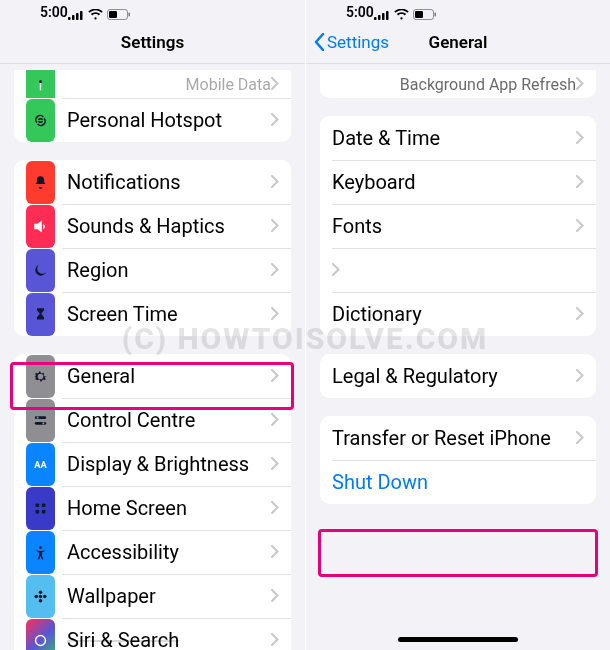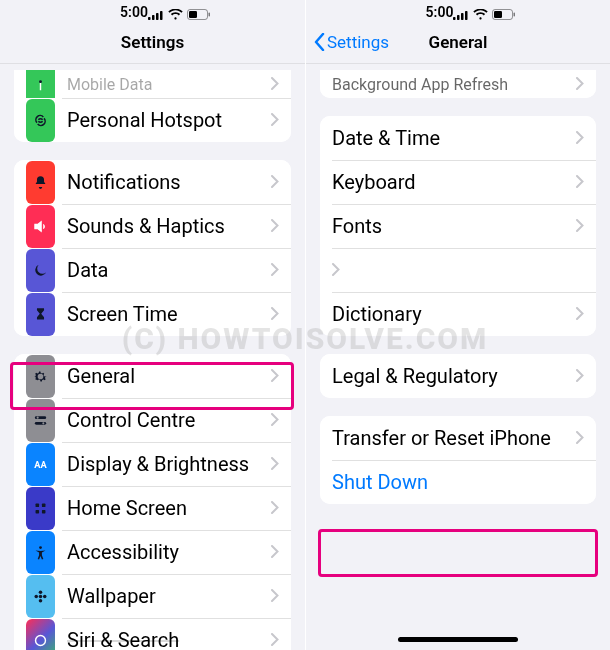--- a/index.html
+++ b/index.html
@@ -21,21 +21,21 @@
     height: 650px;
     background: #f2f2f7;
     position: relative;
     overflow: hidden;
   }
   .phone + .phone { border-left: 1px solid #fff; }
   .statusbar {
     height: 20px;
     background: #f2f2f7;
     display: flex;
-    justify-content: center;
+    justify-content: flex-start;
     align-items: flex-end;
     padding: 0 14px 0 40px;
     font-size: 14px;
     font-weight: 600;
     color: #000;
   }
   .status-right {
     display: flex;
     align-items: center;
     gap: 4px;
@@ -118,21 +118,21 @@
     color: #c7c7cc;
     flex: 0 0 auto;
   }
   .highlight {
     position: absolute;
     border: 3px solid #e6007e;
     border-radius: 4px;
     pointer-events: none;
     z-index: 50;
   }
-  .partial-top .row:first-child { height: 28px; min-height: 28px; }
+  .partial-top .row:first-child { height: 28px; min-height: 28px; text-align: right; }
   .partial-top .row:first-child .row-label { color: rgba(0,0,0,0.35); font-size: 16px; }
   .partial-top { margin-top: 0; border-top-left-radius: 0; border-top-right-radius:0; }
   .home-indicator {
     position: absolute;
     bottom: 8px;
     left: 50%;
     transform: translateX(-50%);
     width: 120px;
     height: 5px;
     background: #000;
@@ -234,21 +234,21 @@
           <span class="chev"><svg width="8" height="13" viewBox="0 0 8 13">
                 <path d="M1 1l5.5 5.5L1 12" stroke="currentColor" stroke-width="2" fill="none" stroke-linecap="round"></path>
               </svg></span>
         </div>
         <div class="row">
           <div class="icon-box" style="background:#5856d6">
               <svg viewBox="0 0 24 24" fill="currentColor">
                 <path d="M20 14.5A8 8 0 119.5 4a6.5 6.5 0 0010.5 10.5z"></path>
               </svg>
             </div>
-          <span class="row-label">Data</span>
+          <span class="row-label">Region</span>
           <span class="chev"><svg width="8" height="13" viewBox="0 0 8 13">
                 <path d="M1 1l5.5 5.5L1 12" stroke="currentColor" stroke-width="2" fill="none" stroke-linecap="round"></path>
               </svg></span>
         </div>
         <div class="row">
           <div class="icon-box" style="background:#5856d6">
               <svg viewBox="0 0 24 24" fill="currentColor">
                 <path d="M7 3h10v3l-4 5 4 5v3H7v-3l4-5-4-5V3z"></path>
               </svg>
             </div>

